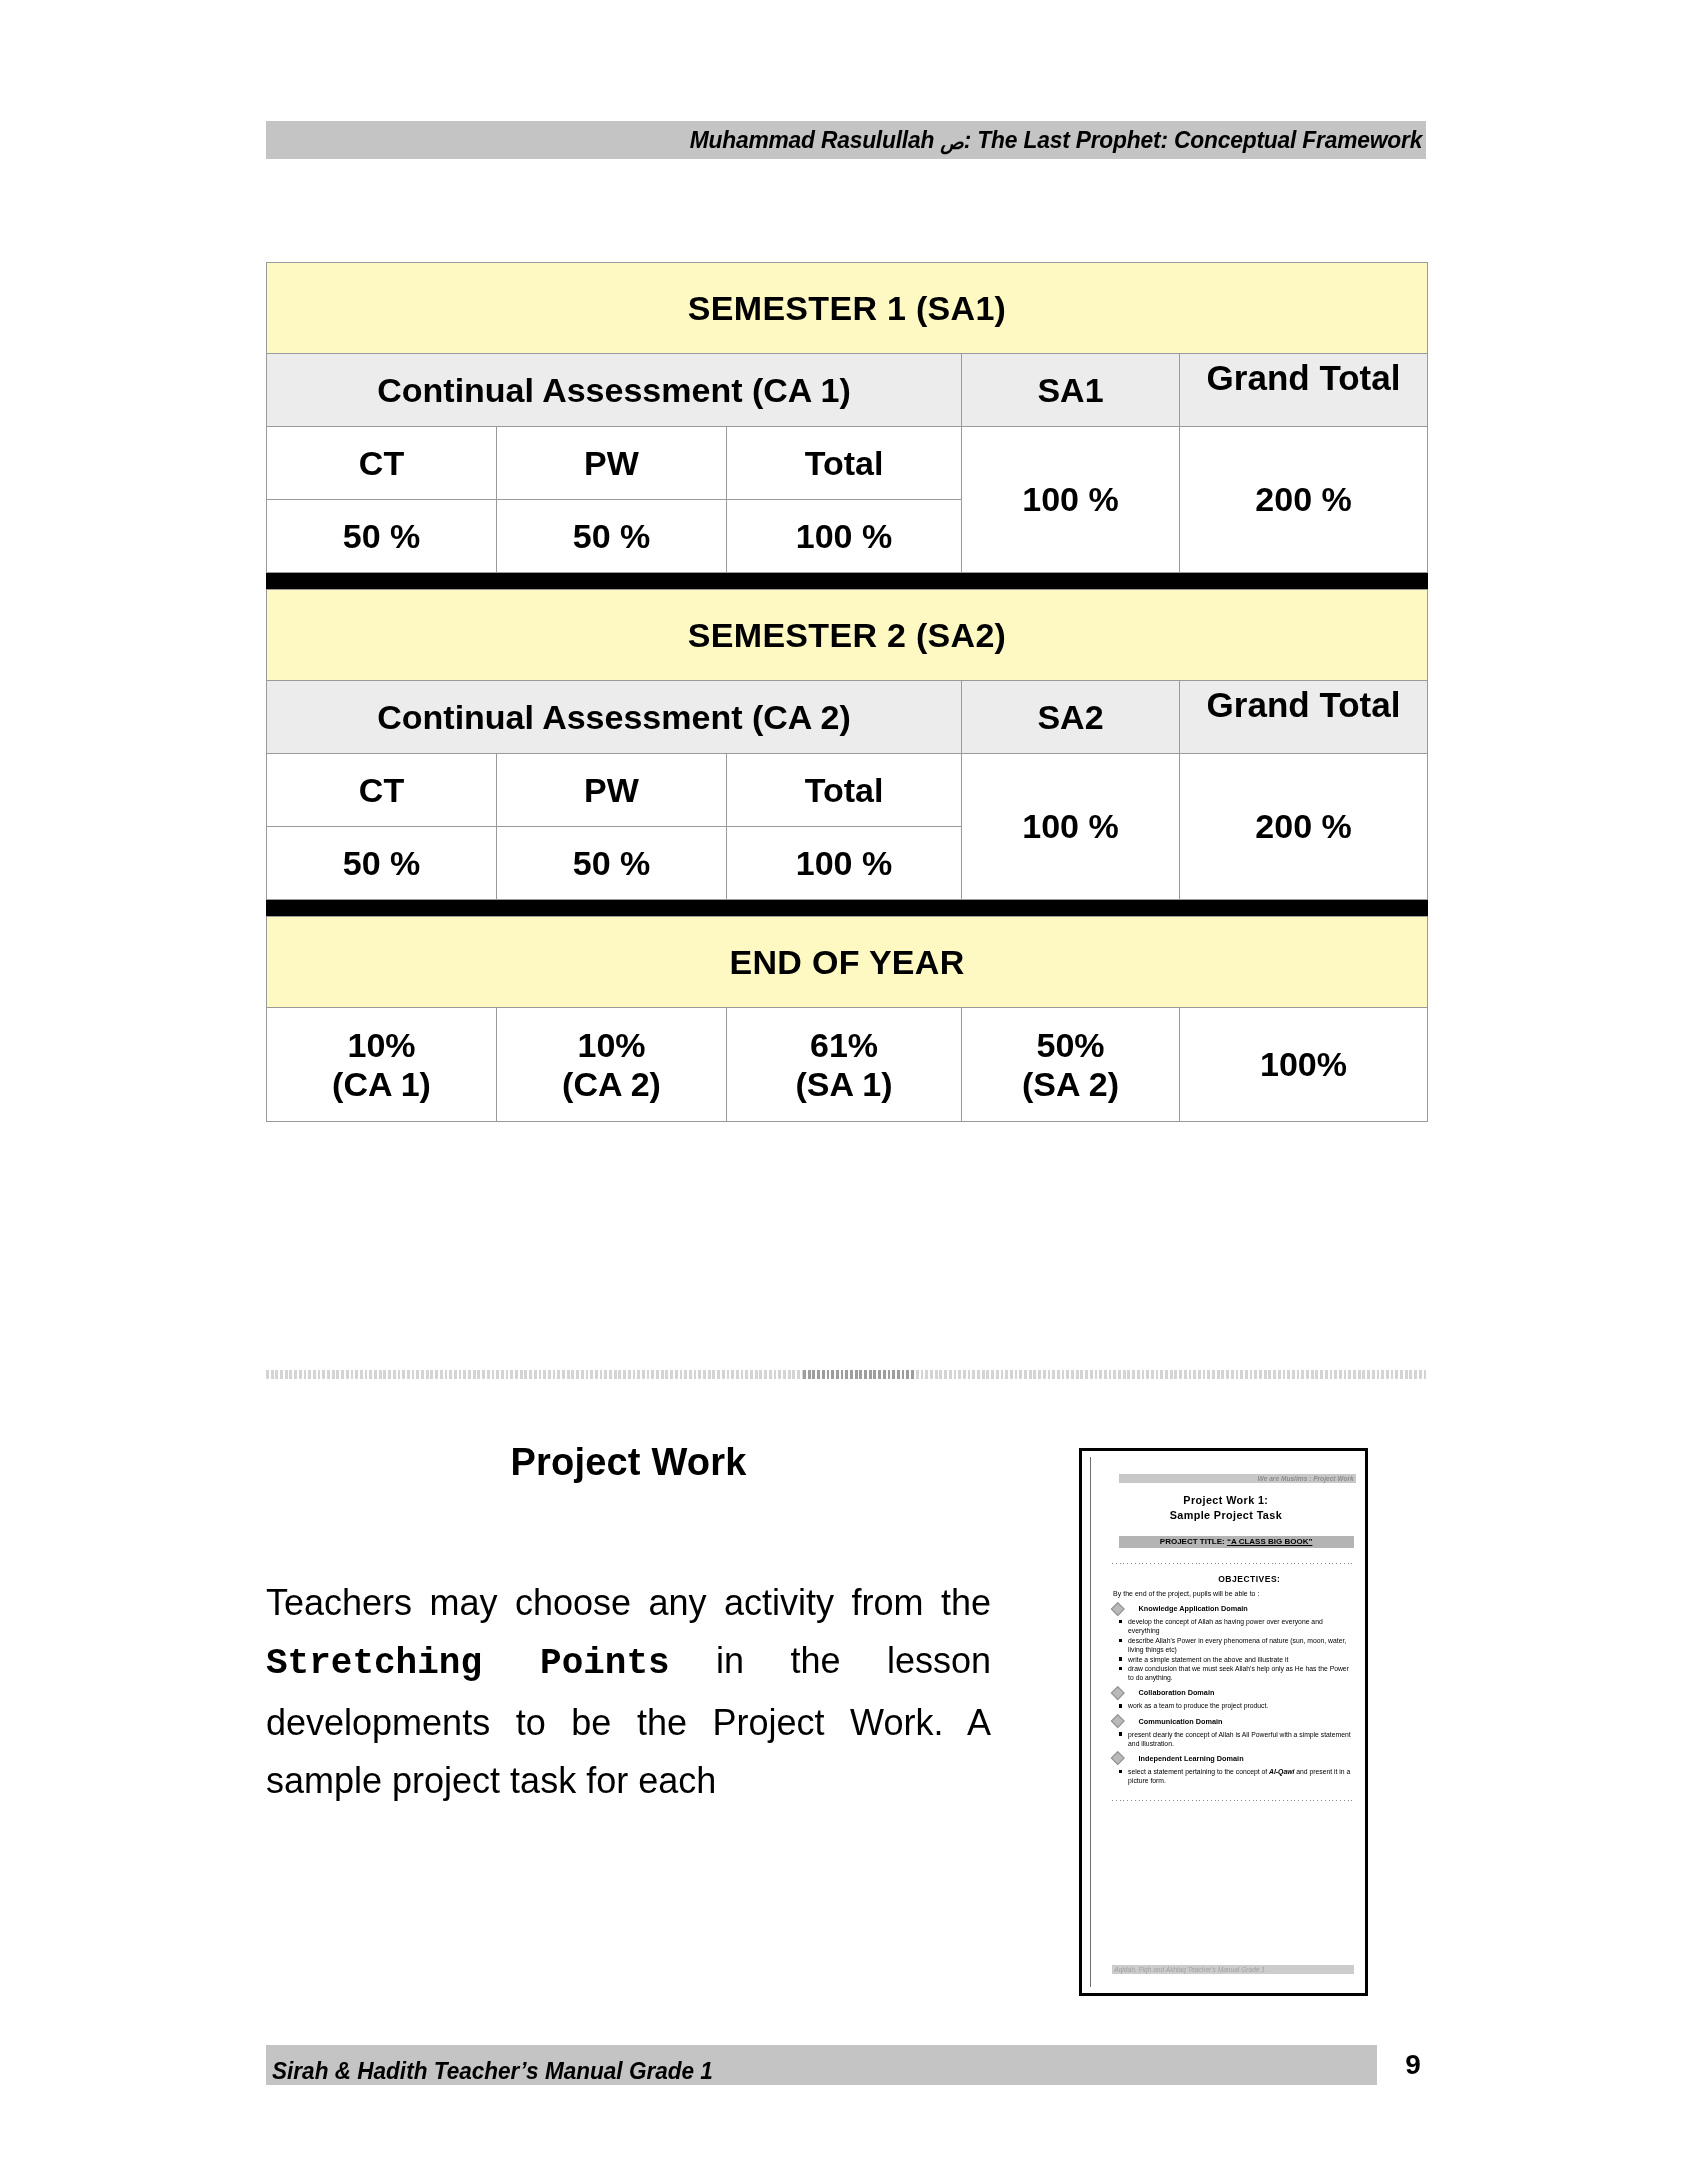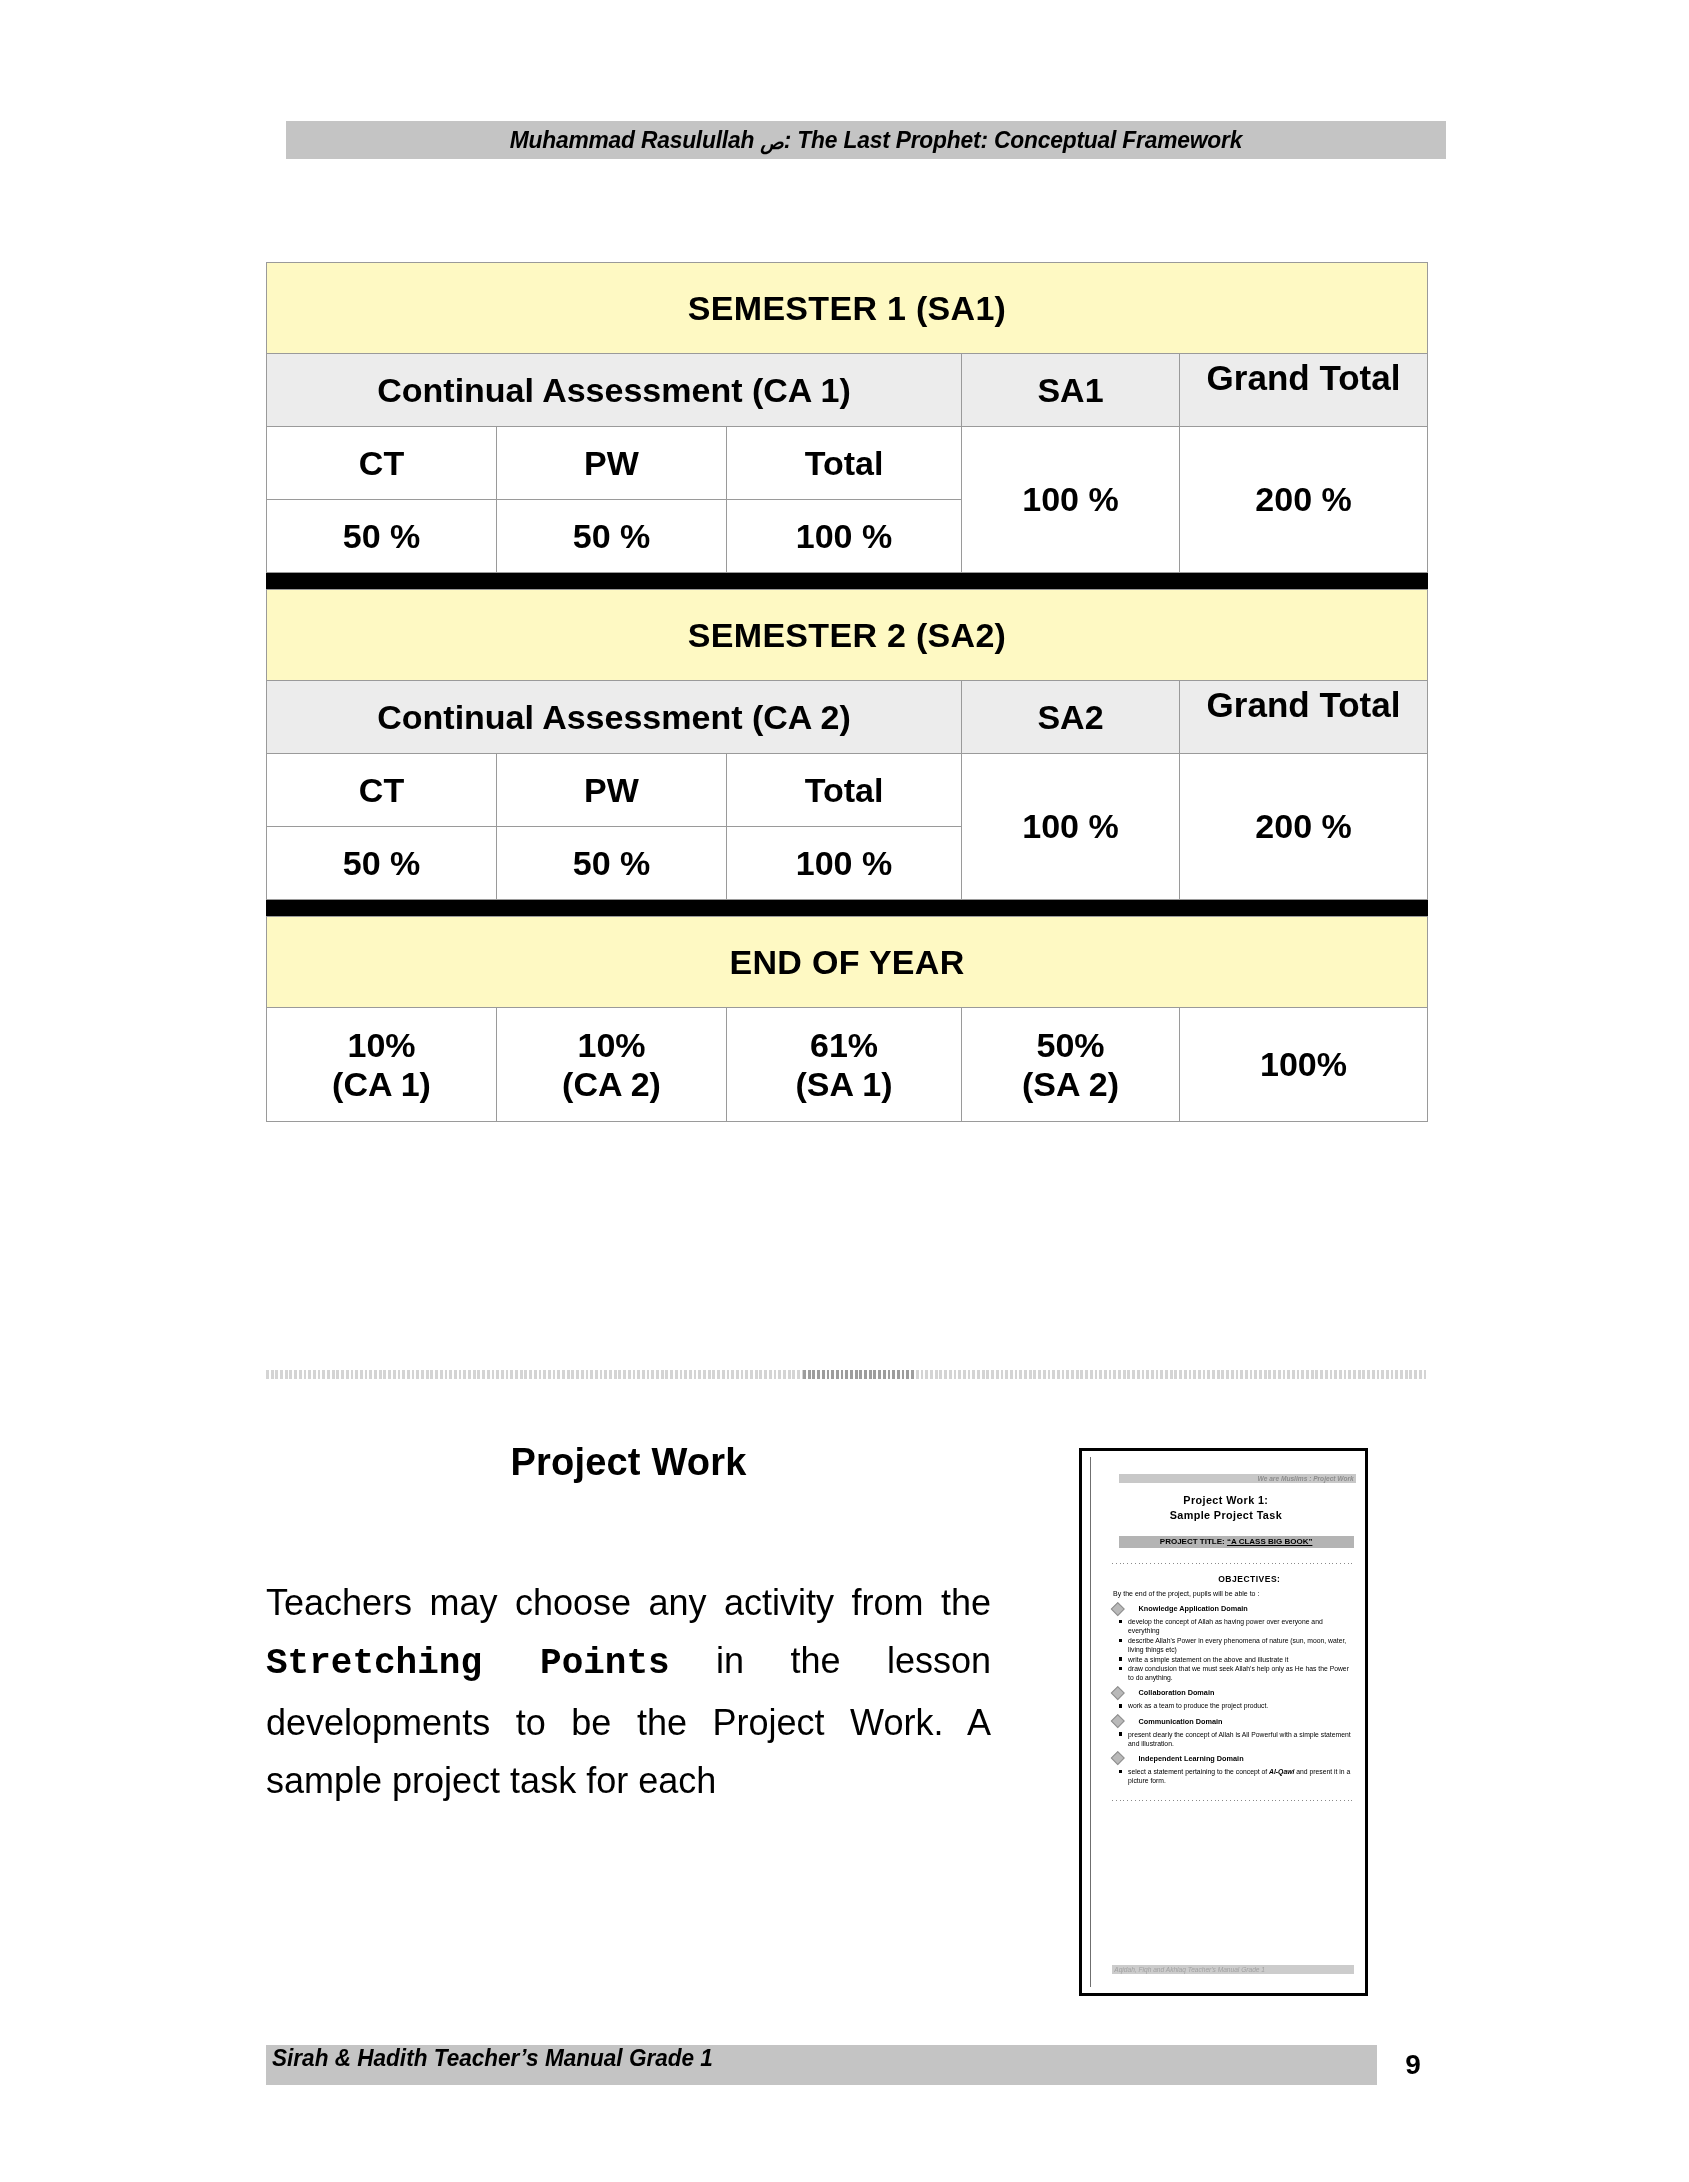--- a/index.html
+++ b/index.html
@@ -24,24 +24,23 @@
   
   .run-head {
     position: absolute;
     left: 266px;
     top: 121px;
     width: 1160px;
     height: 38px;
     background: #c4c4c4;
     display: flex;
     align-items: center;
-    justify-content: center;
+    justify-content: flex-end;
     padding-right: 3.8px;
     box-sizing: border-box;
-    margin-left: 20px;
   }
   .run-head-text {
     font-style: italic;
     font-weight: bold;
     font-size: 23.5px;
     letter-spacing: -0.2px;
     white-space: nowrap;
     transform: scaleX(0.97);
     transform-origin: right center;
   }
@@ -319,21 +318,21 @@
 
   
   .foot-bar {
     position: absolute;
     left: 266px;
     top: 2045px;
     width: 1111px;
     height: 40px;
     background: #c4c4c4;
     display: flex;
-    align-items: flex-start;
+    align-items: flex-end;
     padding-left: 5.6px;
     box-sizing: border-box;
   }
   .foot-text {
     font-style: italic;
     font-weight: bold;
     font-size: 23.5px;
     white-space: nowrap;
     transform: scaleX(0.96);
     transform-origin: left center;

